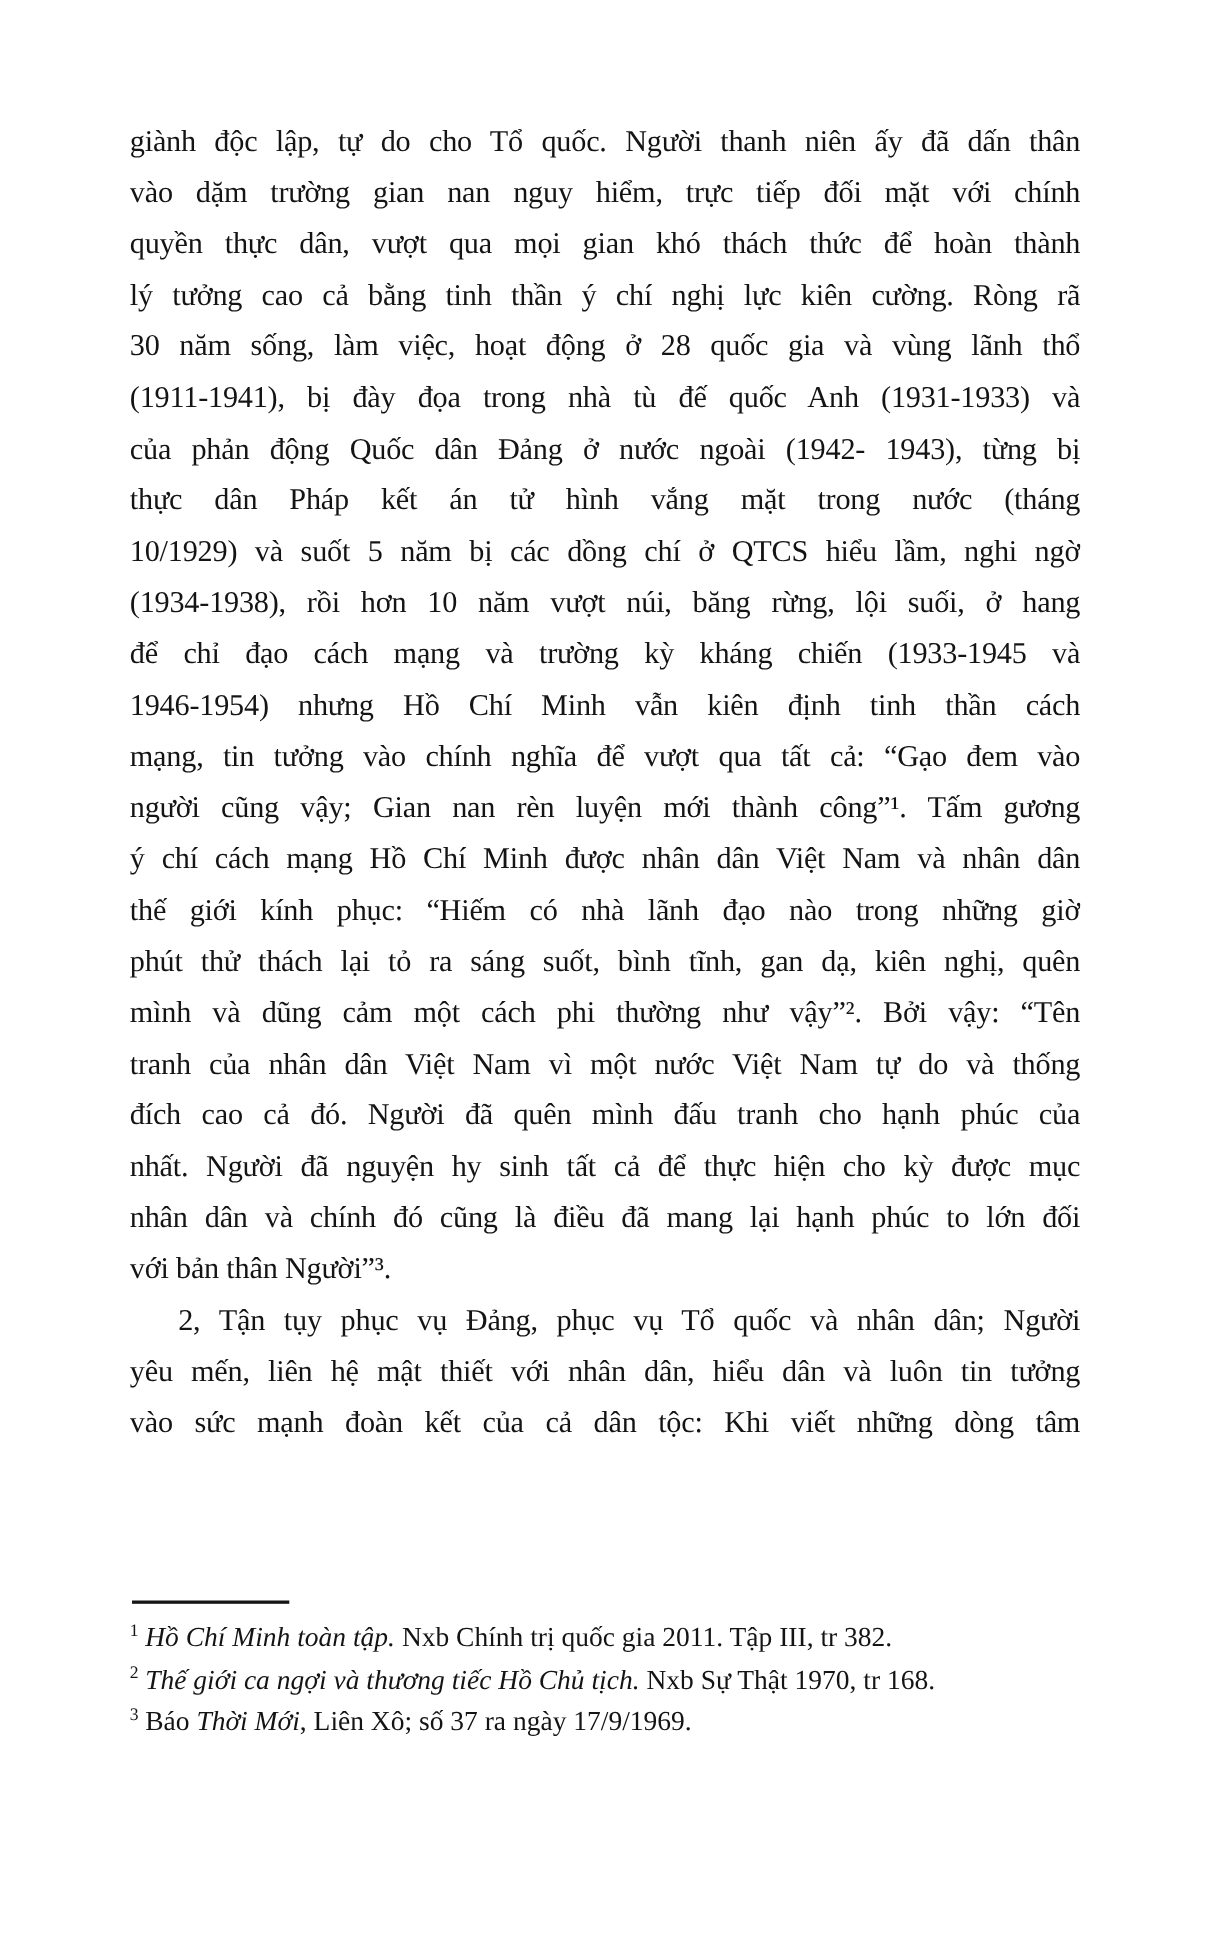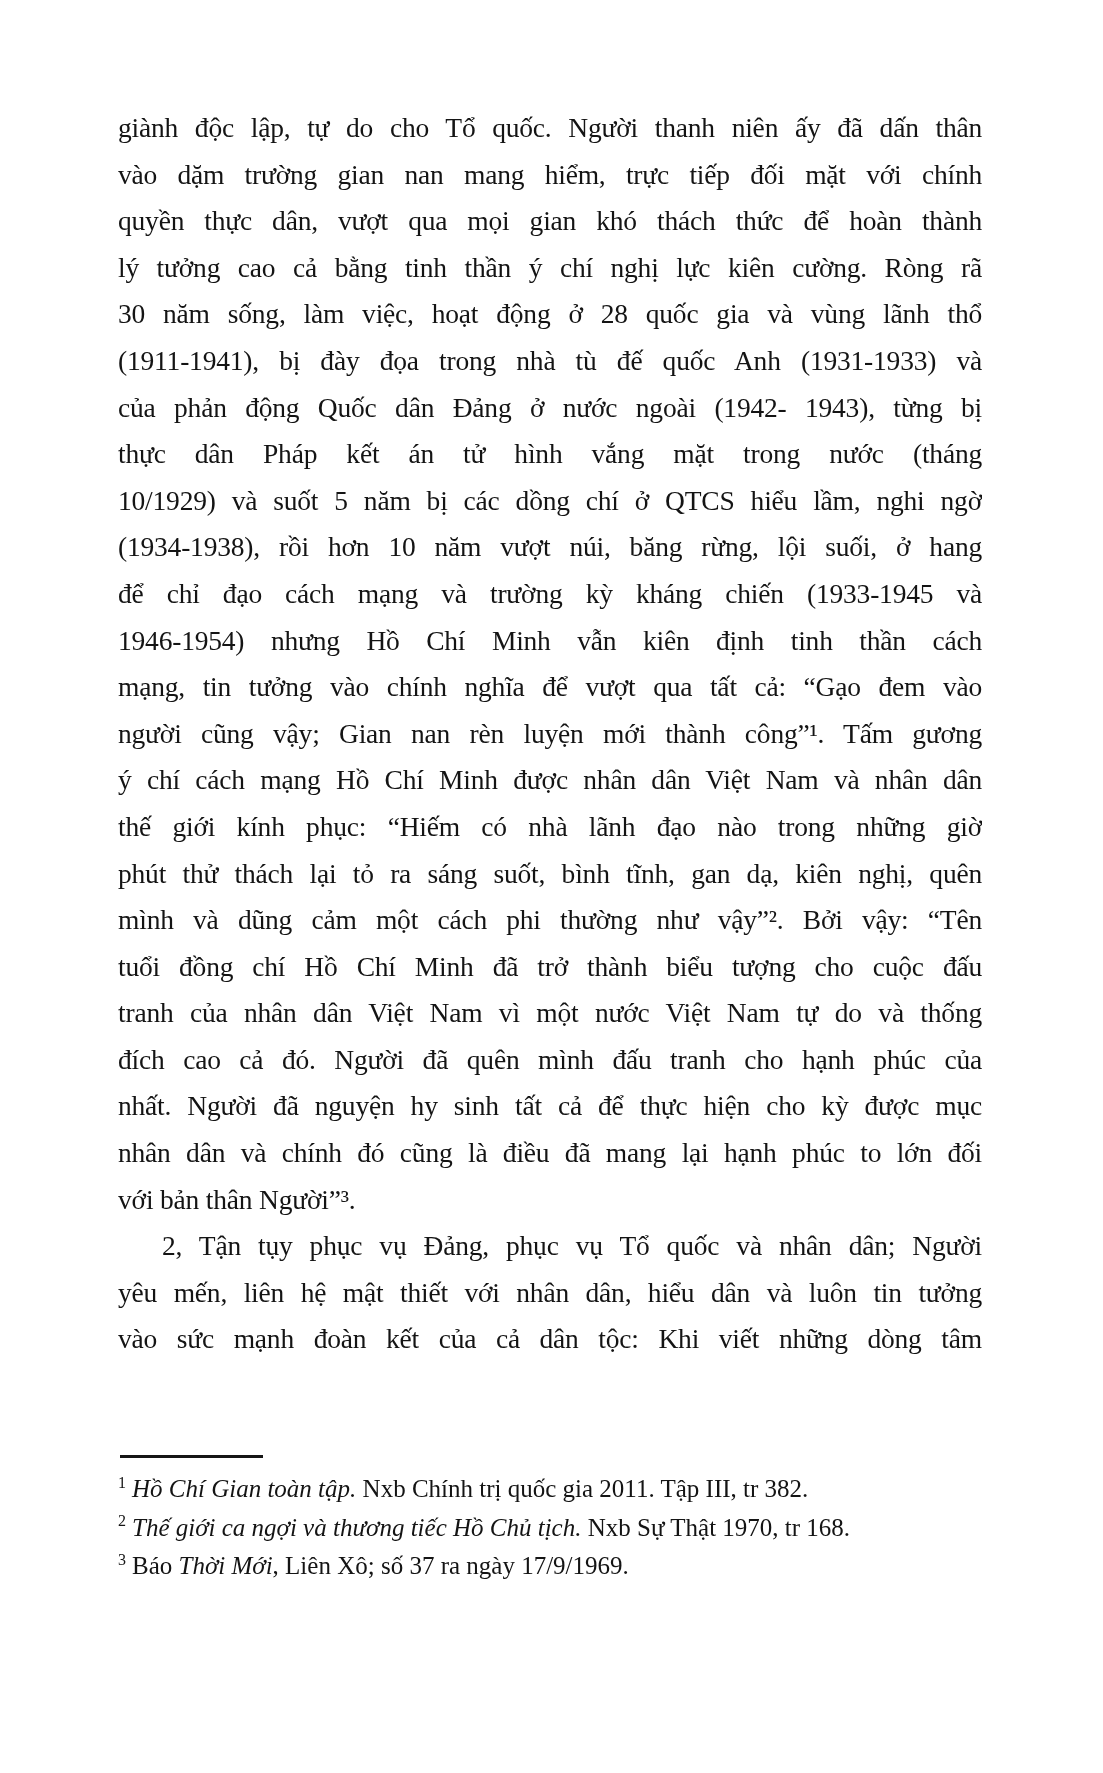--- a/index.html
+++ b/index.html
@@ -71,54 +71,53 @@
   }
 </style>
 </head>
 <body>
 
 <div class="page">
 
   <div class="body-text">
     <div class="para para1">
         <div class="line">giành độc lập, tự do cho Tổ quốc. Người thanh niên ấy đã dấn thân</div>
-        <div class="line">vào dặm trường gian nan mang hiểm, trực tiếp đối mặt với chính</div>
+        <div class="line">vào dặm trường gian nan nguy hiểm, trực tiếp đối mặt với chính</div>
         <div class="line">quyền thực dân, vượt qua mọi gian khó thách thức để hoàn thành</div>
         <div class="line">lý tưởng cao cả bằng tinh thần ý chí nghị lực kiên cường. Ròng rã</div>
         <div class="line">30 năm sống, làm việc, hoạt động ở 28 quốc gia và vùng lãnh thổ</div>
         <div class="line">(1911-1941), bị đày đọa trong nhà tù đế quốc Anh (1931-1933) và</div>
         <div class="line">của phản động Quốc dân Đảng ở nước ngoài (1942- 1943), từng bị</div>
         <div class="line">thực dân Pháp kết án tử hình vắng mặt trong nước (tháng</div>
         <div class="line">10/1929) và suốt 5 năm bị các dồng chí ở QTCS hiểu lầm, nghi ngờ</div>
         <div class="line">(1934-1938), rồi hơn 10 năm vượt núi, băng rừng, lội suối, ở hang</div>
         <div class="line">để chỉ đạo cách mạng và trường kỳ kháng chiến (1933-1945 và</div>
         <div class="line">1946-1954) nhưng Hồ Chí Minh vẫn kiên định tinh thần cách</div>
         <div class="line">mạng, tin tưởng vào chính nghĩa để vượt qua tất cả: “Gạo đem vào</div>
         <div class="line">người cũng vậy; Gian nan rèn luyện mới thành công”¹. Tấm gương</div>
         <div class="line">ý chí cách mạng Hồ Chí Minh được nhân dân Việt Nam và nhân dân</div>
         <div class="line">thế giới kính phục: “Hiếm có nhà lãnh đạo nào trong những giờ</div>
         <div class="line">phút thử thách lại tỏ ra sáng suốt, bình tĩnh, gan dạ, kiên nghị, quên</div>
         <div class="line">mình và dũng cảm một cách phi thường như vậy”². Bởi vậy: “Tên</div>
-        <div class="line">tuổi đồng chí Hồ Chí Minh đã trở thành biểu tượng cho cuộc đấu</div>
         <div class="line">tranh của nhân dân Việt Nam vì một nước Việt Nam tự do và thống</div>
         <div class="line">đích cao cả đó. Người đã quên mình đấu tranh cho hạnh phúc của</div>
         <div class="line">nhất. Người đã nguyện hy sinh tất cả để thực hiện cho kỳ được mục</div>
         <div class="line">nhân dân và chính đó cũng là điều đã mang lại hạnh phúc to lớn đối</div>
         <div class="line">với bản thân Người”³.</div>
       </div>
     <div class="para para2">
         <div class="line">2, Tận tụy phục vụ Đảng, phục vụ Tổ quốc và nhân dân; Người</div>
         <div class="line">yêu mến, liên hệ mật thiết với nhân dân, hiểu dân và luôn tin tưởng</div>
         <div class="line">vào sức mạnh đoàn kết của cả dân tộc: Khi viết những dòng tâm</div>
       </div>
   </div>
 
   <div class="fn-sep"></div>
 
   <div class="footnotes">
-      <div class="footnote"><sup class="fn-marker">1</sup><span class="it">Hồ Chí Gian toàn tập.</span><span> Nxb Chính trị quốc gia 2011. Tập III, tr 382.</span></div>
+      <div class="footnote"><sup class="fn-marker">1</sup><span class="it">Hồ Chí Minh toàn tập.</span><span> Nxb Chính trị quốc gia 2011. Tập III, tr 382.</span></div>
       <div class="footnote"><sup class="fn-marker">2</sup><span class="it">Thế giới ca ngợi và thương tiếc Hồ Chủ tịch.</span><span> Nxb Sự Thật 1970, tr 168.</span></div>
       <div class="footnote"><sup class="fn-marker">3</sup><span>Báo </span><span class="it">Thời Mới</span><span>, Liên Xô; số 37 ra ngày 17/9/1969.</span></div>
     </div>
 
   <div class="page-number">11</div>
 
 </div>
 
 </body></html>

